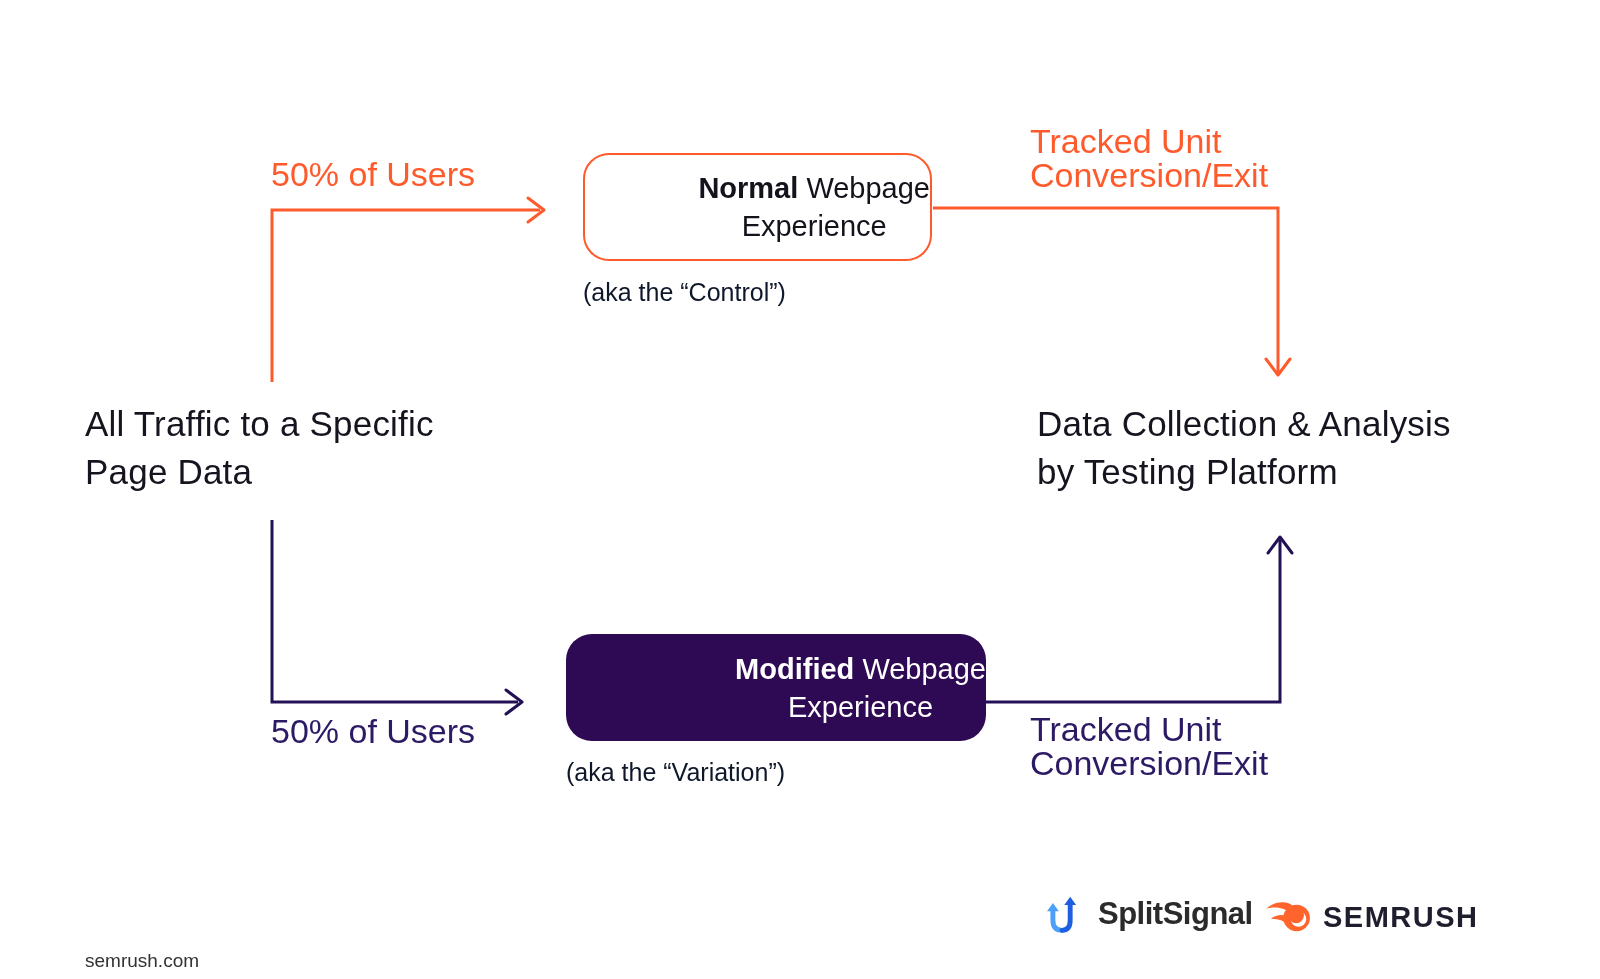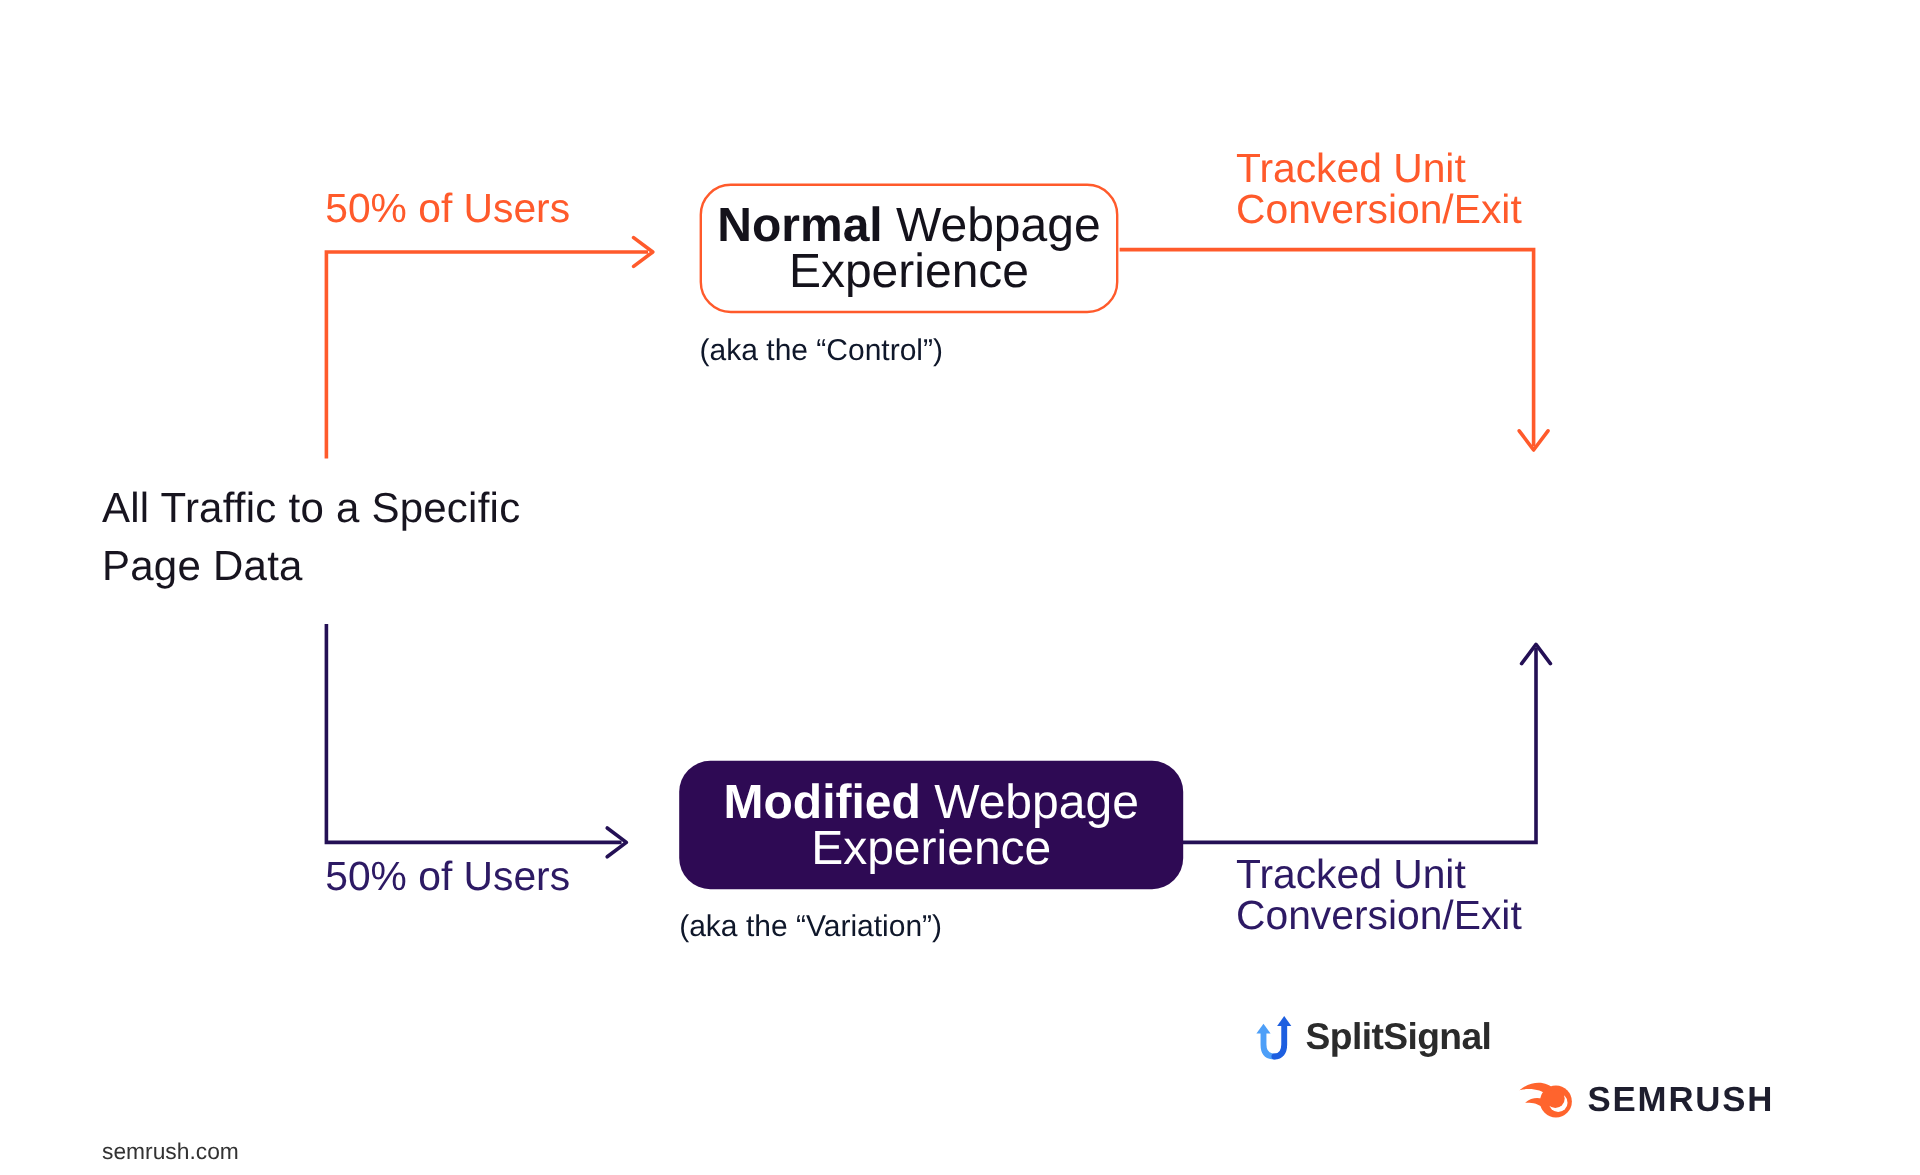--- a/index.html
+++ b/index.html
@@ -9,22 +9,22 @@
     color:#17141F;
   }
   svg.arrows { position:absolute; left:0; top:0; width:1600px; height:979px; }
 
   .big-label { position:absolute; font-size:35px; line-height:48px; letter-spacing:0.2px; color:#17141F; }
   .small-label { position:absolute; font-size:34px; line-height:34px; }
   .orange-text { color:#FF5A2B; }
   .purple-text { color:#2D1A64; }
 
   .node {
-    position:absolute; border-radius:26px; display:flex; align-items:center; justify-content:center;
-    text-align:center; font-size:40px; line-height:38px;
+    position:absolute; border-radius:26px; display:flex; align-items:center; justify-content:flex-end;
+    text-align:center; font-size:29px; line-height:38px;
   }
   .node .b { font-weight:bold; }
   .node-control { left:583px; top:153px; width:349px; height:108px;
     background:#ffffff; border:2px solid #FF5A2B; color:#14121B; box-sizing:border-box; }
   .node-variation { left:566px; top:634px; width:420px; height:107px;
     background:#2E0A54; color:#ffffff; }
 
   .caption { position:absolute; font-size:25px; line-height:30px; color:#0f172a; text-align:left; }
   .caption-control { left:583px; top:277px; width:349px; }
   .caption-variation { left:566px; top:757px; width:384px; }
@@ -32,21 +32,21 @@
   .pos-split-top { left:271px; top:157px; }
   .pos-outcome-top { left:1030px; top:124px; }
   .pos-split-bottom { left:271px; top:714px; }
   .pos-outcome-bottom { left:1030px; top:712px; }
   .pos-source { left:85px; top:400px; }
   .pos-sink { left:1037px; top:400px; }
 
   .site-label { position:absolute; left:85px; top:903px; font-size:19px; color:#333333;margin-top:47px; }
 
   .logo { position:absolute; display:flex; align-items:center; }
-  .logo-splitsignal { left:1042px; top:844px; gap:6px; }
+  .logo-splitsignal { left:1042px; top:894px; gap:16px; }
   .logo-splitsignal .wordmark { font-size:31px; font-weight:bold; color:#2B2B2B; letter-spacing:-0.5px; }
   .logo-semrush { left:1264px; top:898px; gap:9px; }
   .logo-semrush .wordmark { font-size:29px; font-weight:bold; color:#1E1E2E; letter-spacing:1.5px;text-align:center; }
 </style>
 </head>
 <body>
 
 <div class="canvas">
 
   <svg class="arrows" viewBox="0 0 1600 979">
@@ -70,20 +70,24 @@
       <path d="M950,702 L1280,702 L1280,540"></path>
       <path d="M1268,553 L1280,537 L1292,553" stroke-linecap="round" stroke-linejoin="round"></path>
     </g>
   </svg>
 
   <div class="big-label pos-source">
     <div><span>All Traffic to a Specific</span></div>
     <div><span>Page Data</span></div>
   </div>
 
+  <div class="big-label pos-sink">
+    <div><span>Data Collection &amp; Analysis</span></div>
+    <div><span>by Testing Platform</span></div>
+  </div>
 
   <div class="small-label orange-text pos-split-top">50% of Users</div>
 
   <div class="node node-control">
     <div>
       <div><span class="b">Normal</span> <span>Webpage</span></div>
       <div><span>Experience</span></div>
     </div>
   </div>
   <div class="caption caption-control">(aka the “Control”)</div>

